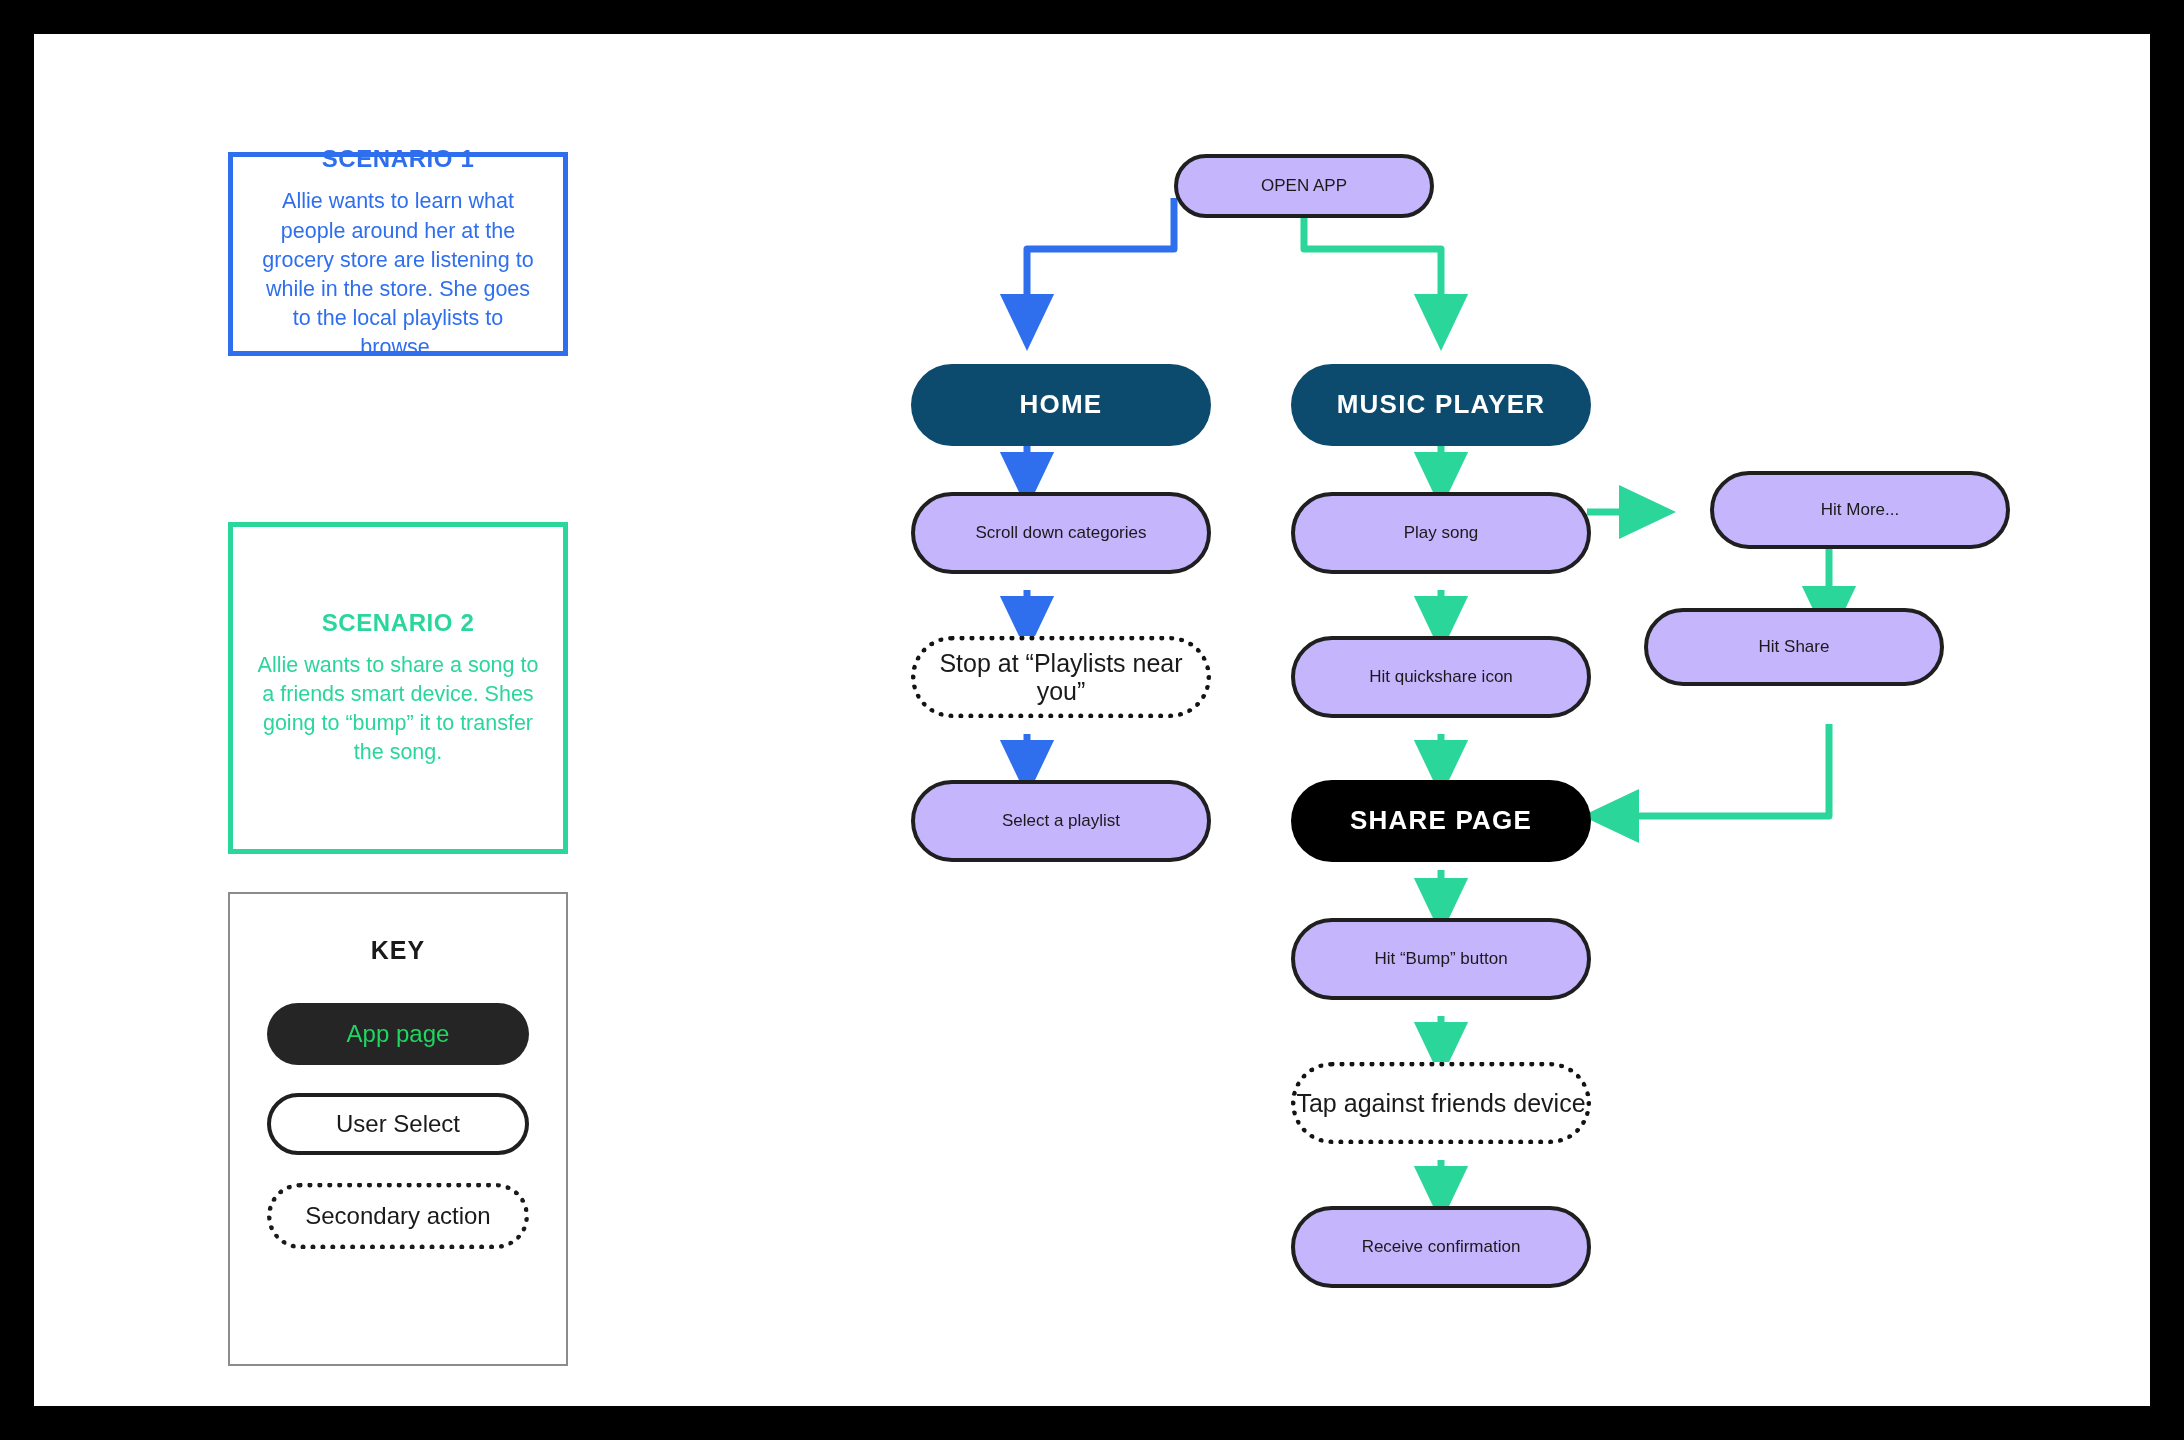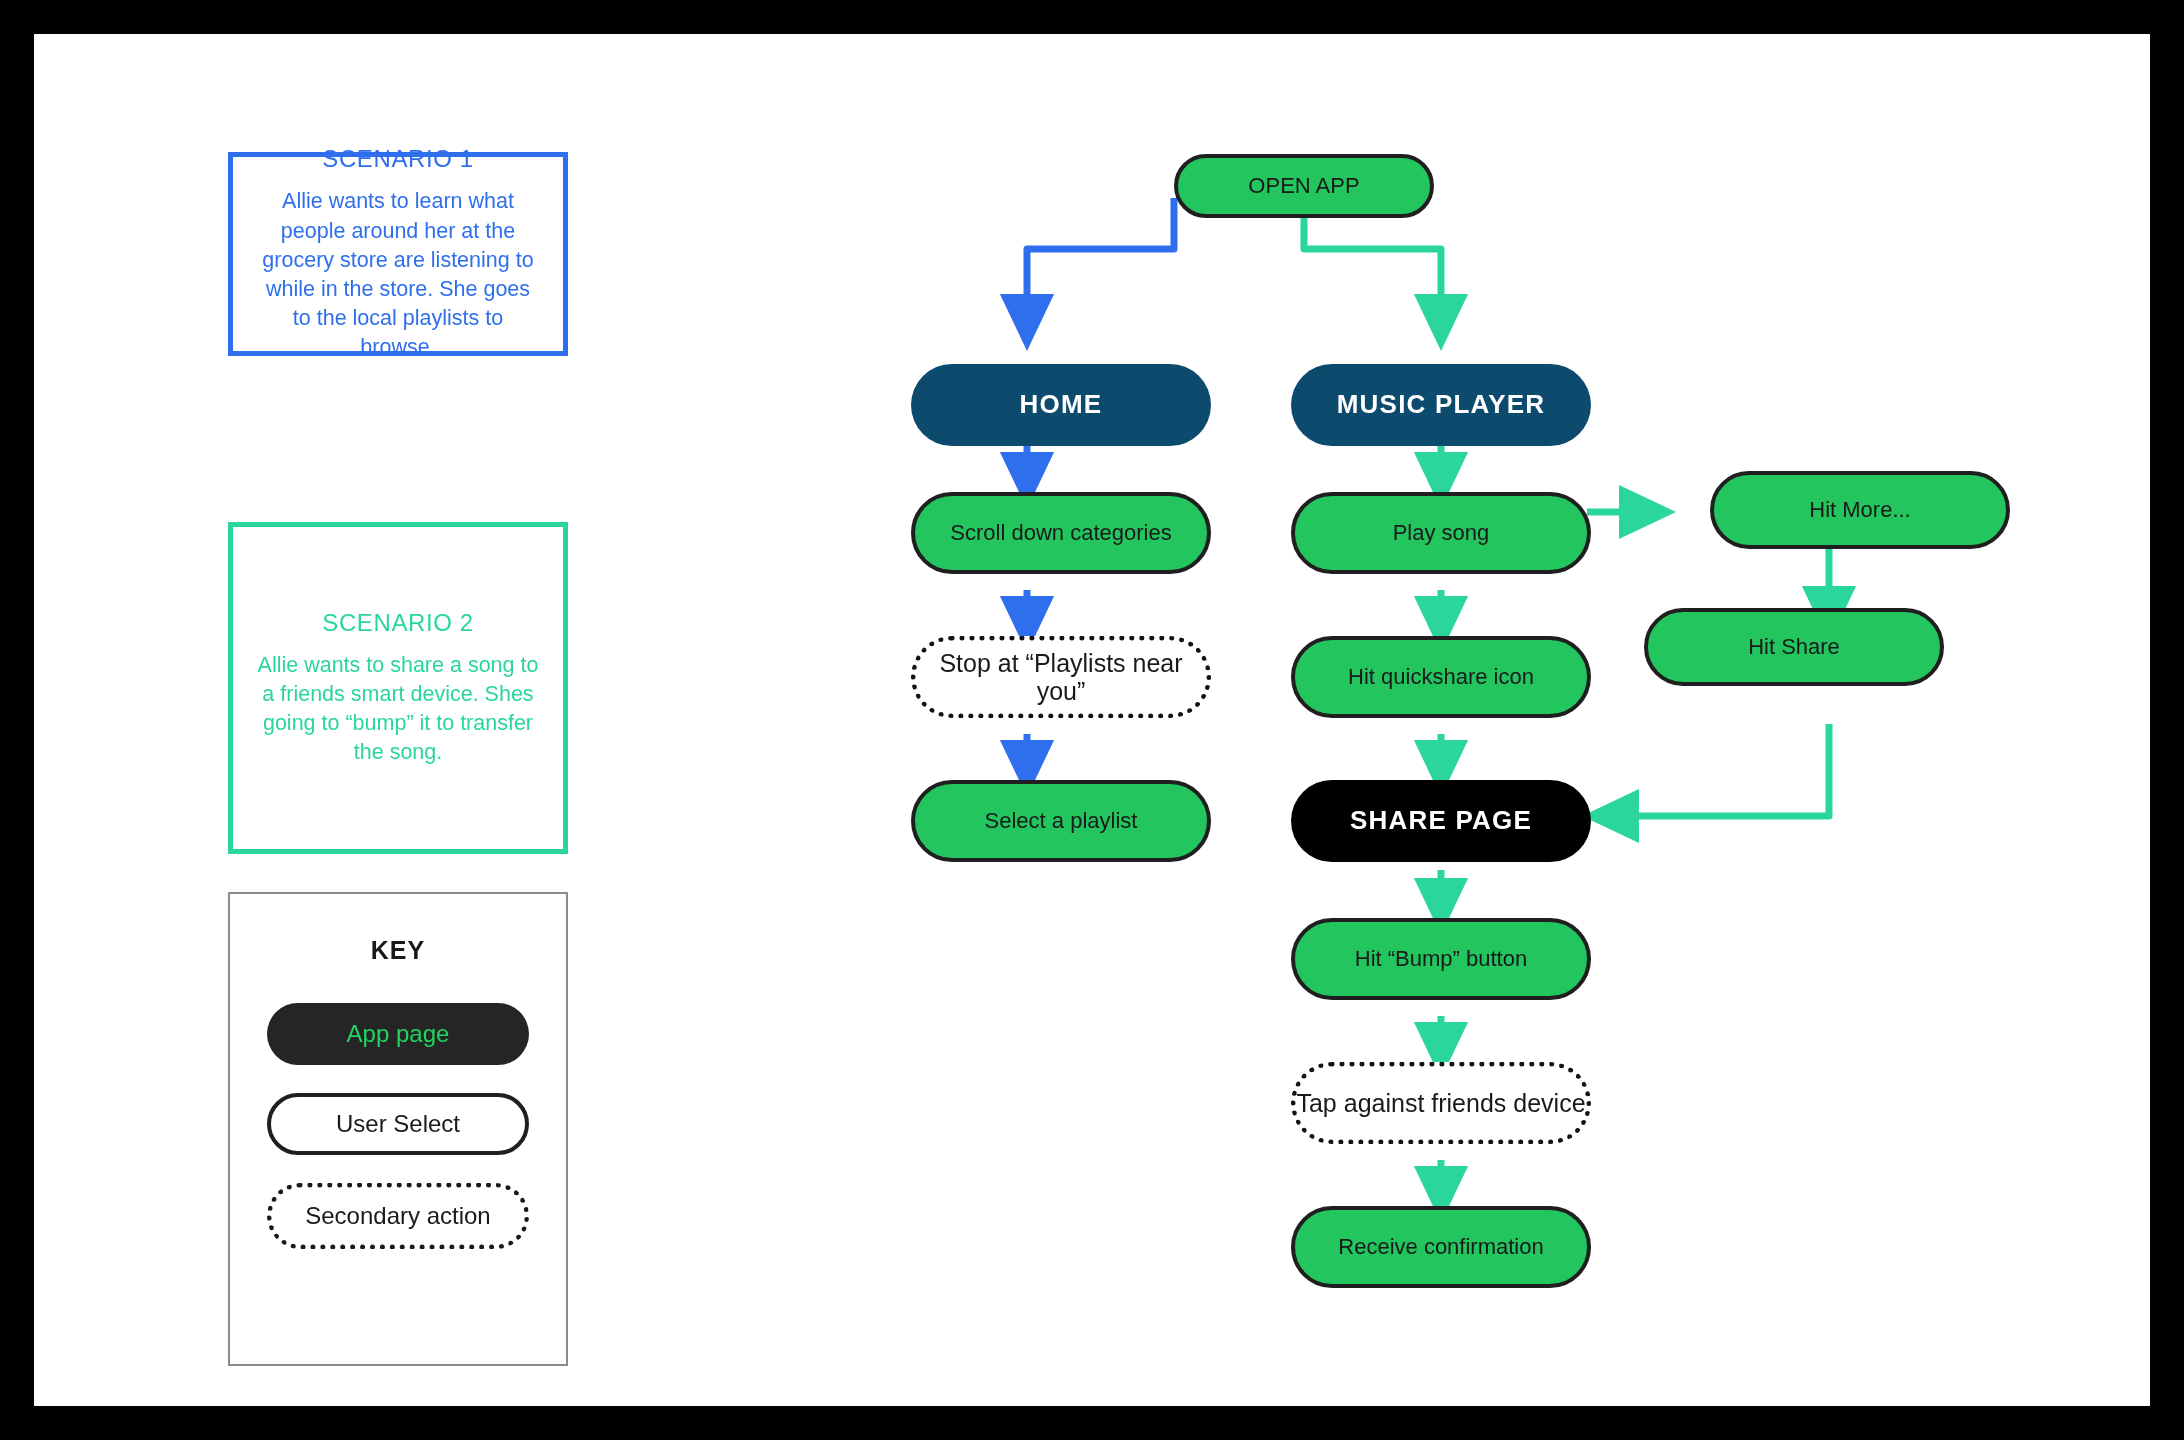--- a/index.html
+++ b/index.html
@@ -14,21 +14,21 @@
     width:2116px;height:1372px;background:#ffffff;
   }
 
   
   .card{
     position:absolute;box-sizing:border-box;background:#ffffff;
     display:flex;flex-direction:column;align-items:center;justify-content:center;
     text-align:center;padding:14px 22px;
   }
   .card-title{
-    font-size:24px;font-weight:400;letter-spacing:.6px;margin-bottom:14px;
+    font-size:24px;font-weight:700;letter-spacing:.6px;margin-bottom:14px;
   }
   .card-body{
     font-size:21.5px;line-height:1.36;font-weight:400;
   }
 
   #scenario1{left:194px;top:118px;width:340px;height:204px;border:5px solid #2f6fee;}
   #scenario1 .card-title,#scenario1 .card-body{color:#2f6fee;}
 
   #scenario2{left:194px;top:488px;width:340px;height:332px;border:5px solid #2ad69a;}
   #scenario2 .card-title,#scenario2 .card-body{color:#2ad69a;}
@@ -49,21 +49,21 @@
   .key-chip.secondary{background:#ffffff;color:#1a1a1a;border:5px dotted #1a1a1a;height:66px;}
 
   
   .node{
     position:absolute;box-sizing:border-box;border-radius:60px;
     display:flex;align-items:center;justify-content:center;text-align:center;
     line-height:1.14;z-index:3;
   }
   .node.page{background:#0c4a6e;color:#ffffff;font-size:26px;font-weight:700;letter-spacing:1.2px;}
   .node.page.blackest{background:#000000;}
-  .node.action{background:#22c55e;color:#1a1a1a;border:4px solid #1f1f1f;font-size:22px;font-weight:400;}
+  .node.action{background:#c4b5fd;color:#1a1a1a;border:4px solid #1f1f1f;font-size:17px;font-weight:400;}
   .node.secondary{background:#ffffff;color:#1a1a1a;border:5px dotted #131313;font-size:25px;font-weight:400;}
 
   
   #flow-svg{position:absolute;left:0;top:0;width:2116px;height:1372px;z-index:1;}
 </style>
 </head>
 <body>
 
 <div id="frame">
   <div id="canvas">

